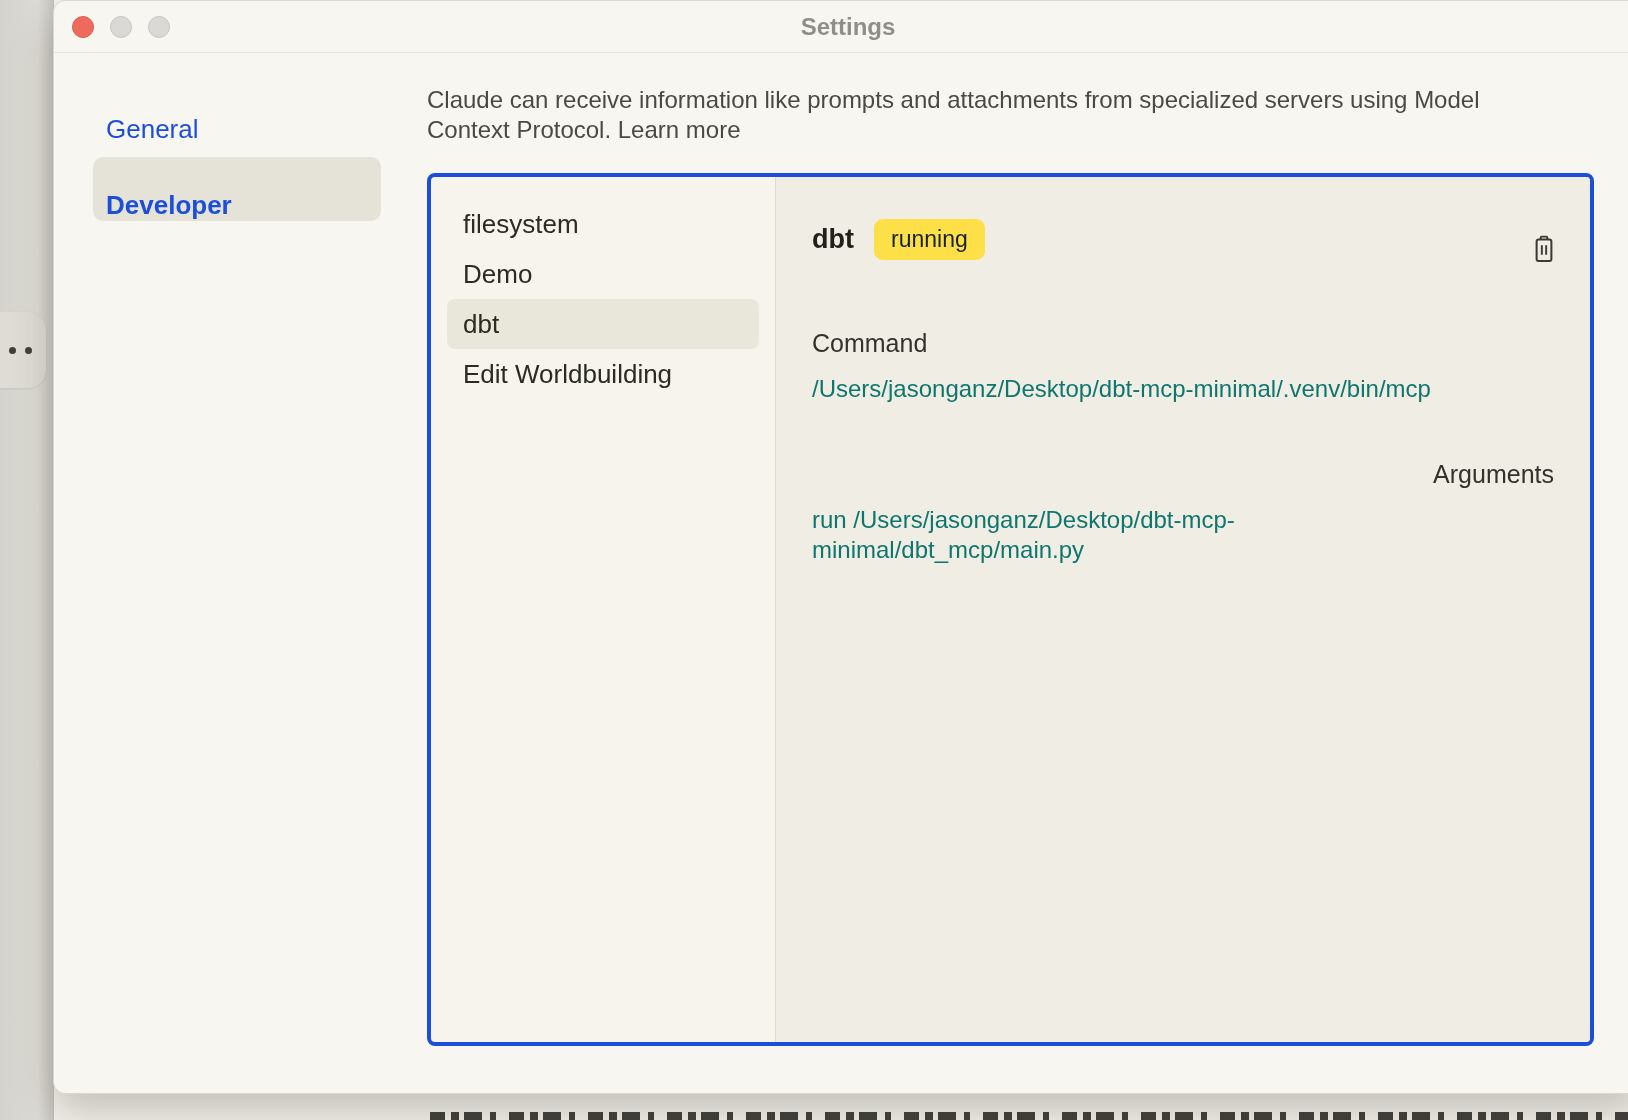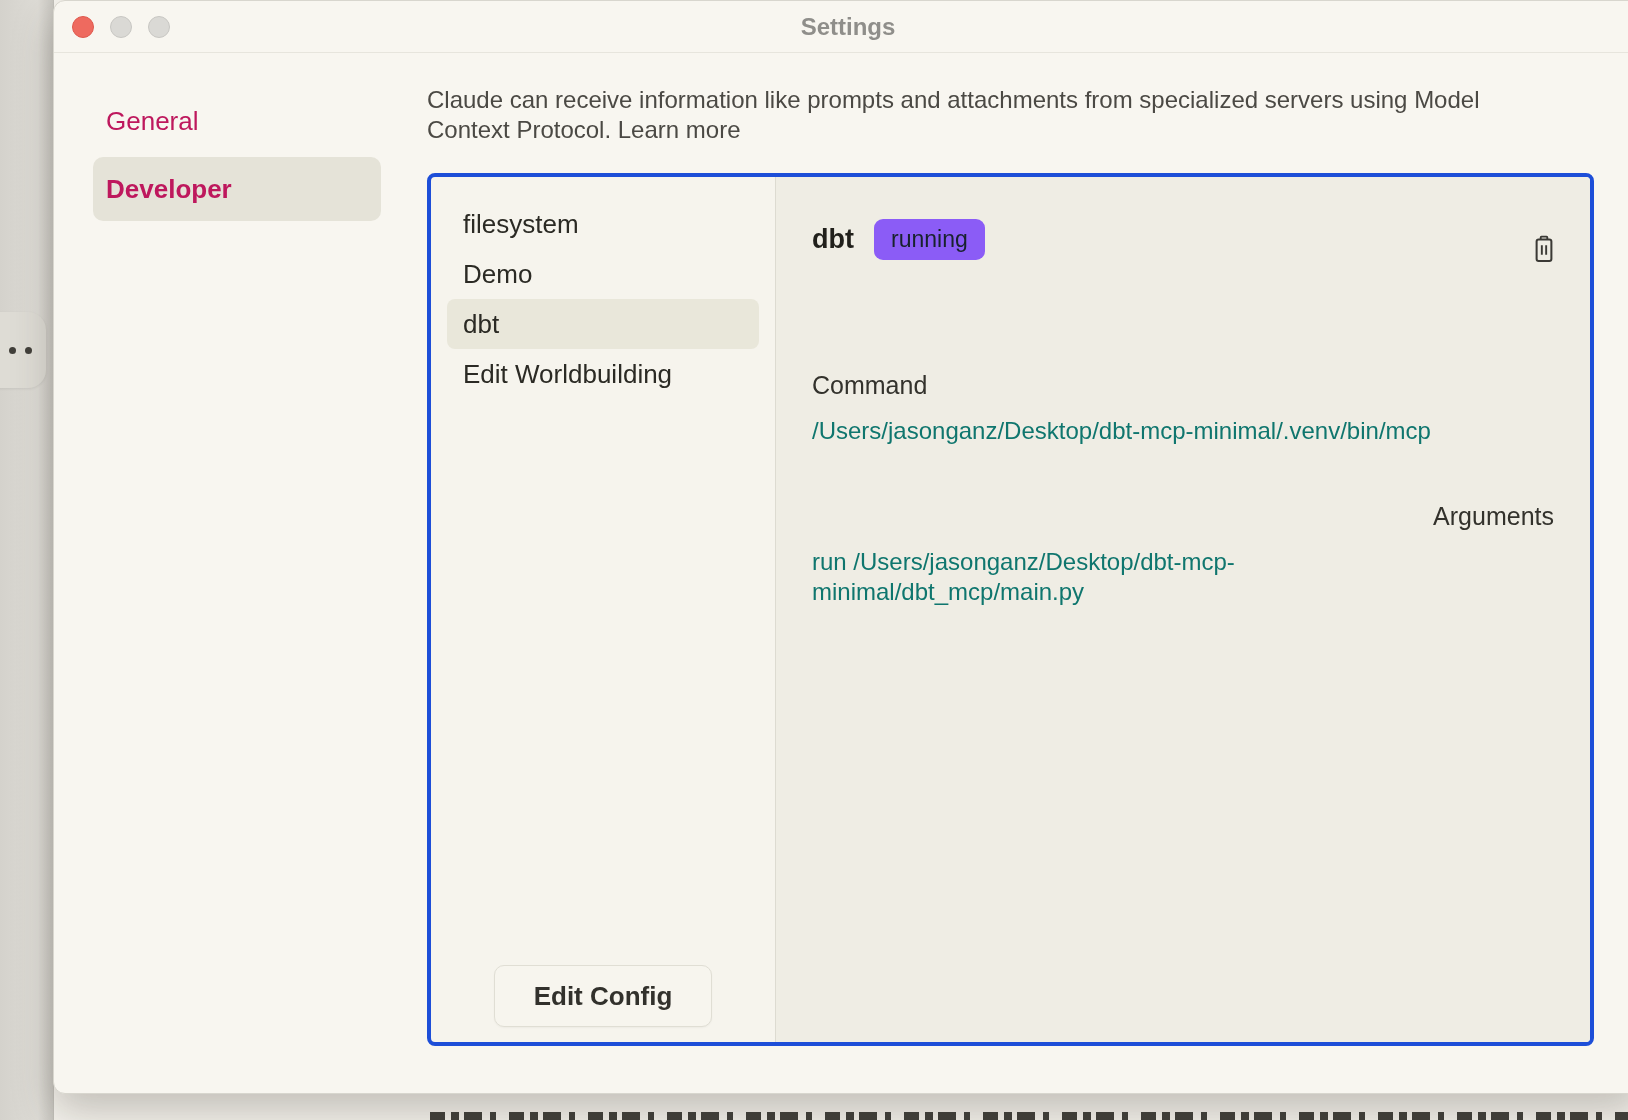--- a/index.html
+++ b/index.html
@@ -57,23 +57,23 @@
   .light.close { background: #ee6a5f; border: 1px solid #df594e; }
   .light.minimize, .light.zoom { background: #dad9d5; border: 1px solid #c8c7c3; }
   .window-title {
     position: absolute; left: 0; right: 0; text-align: center;
     font-size: 24px; font-weight: 700; color: #8f8e8a;
   }
 
   
   .sidebar { position: absolute; left: 39px; top: 96px; width: 288px; }
   .sidebar-item {
-    display: flex; align-items: center;
+    display: flex; align-items: flex-end;
     height: 48px; padding-left: 13px;
-    font-size: 26px; color: #be185d;
+    font-size: 26px; color: #1d4ed8;
     border-radius: 10px;
     cursor: default;
   }
   .sidebar-item.selected {
     height: 64px; margin-top: 12px;
     background: #e5e3d8; font-weight: 700;
   }
 
   
   .description {
@@ -118,31 +118,31 @@
   .detail-col {
     position: relative; flex: 1;
     background: #efede4;
     padding: 40px 36px 0 36px;
   }
   .detail-header { display: flex; align-items: center; height: 44px; }
   .server-name { font-size: 27px; font-weight: 700; color: #21201b; }
   .status-badge {
     display: inline-flex; align-items: center;
     margin-left: 20px; padding: 7px 17px;
-    background: #8b5cf6; border-radius: 9px;
+    background: #fde047; border-radius: 9px;
     font-size: 23px; color: #18222d;
   }
   .trash-btn {
     position: absolute; top: 58px; right: 32px;
     width: 28px; height: 28px;
     background: none; border: none; padding: 0; cursor: pointer;
   }
 
   .field-label {
-    margin-top: 112px;
+    margin-top: 70px;
     font-size: 25px; line-height: 25px; color: #33322c;
   }
   .field-label.args { margin-top: 58px; text-align: right; }
   .field-value {
     margin-top: 18px; max-width: 490px;
     font-size: 24px; line-height: 30px; color: #0f766e;
     overflow-wrap: break-word;
   }
   .field-value.command { max-width: 720px; }
 </style>
@@ -189,21 +189,20 @@
       <div class="server-item">
         <span>Demo</span>
       </div>
       <div class="server-item selected">
         <span>dbt</span>
       </div>
       <div class="server-item">
         <span>Edit Worldbuilding</span>
       </div>
 
-      <button class="edit-config-btn">Edit Config</button>
     </div>
 
     <div class="detail-col">
       <div class="detail-header">
         <span class="server-name">dbt</span>
         <span class="status-badge">running</span>
       </div>
 
       <button class="trash-btn">
         <svg width="26" height="28" viewBox="0 0 20 22" fill="none">

